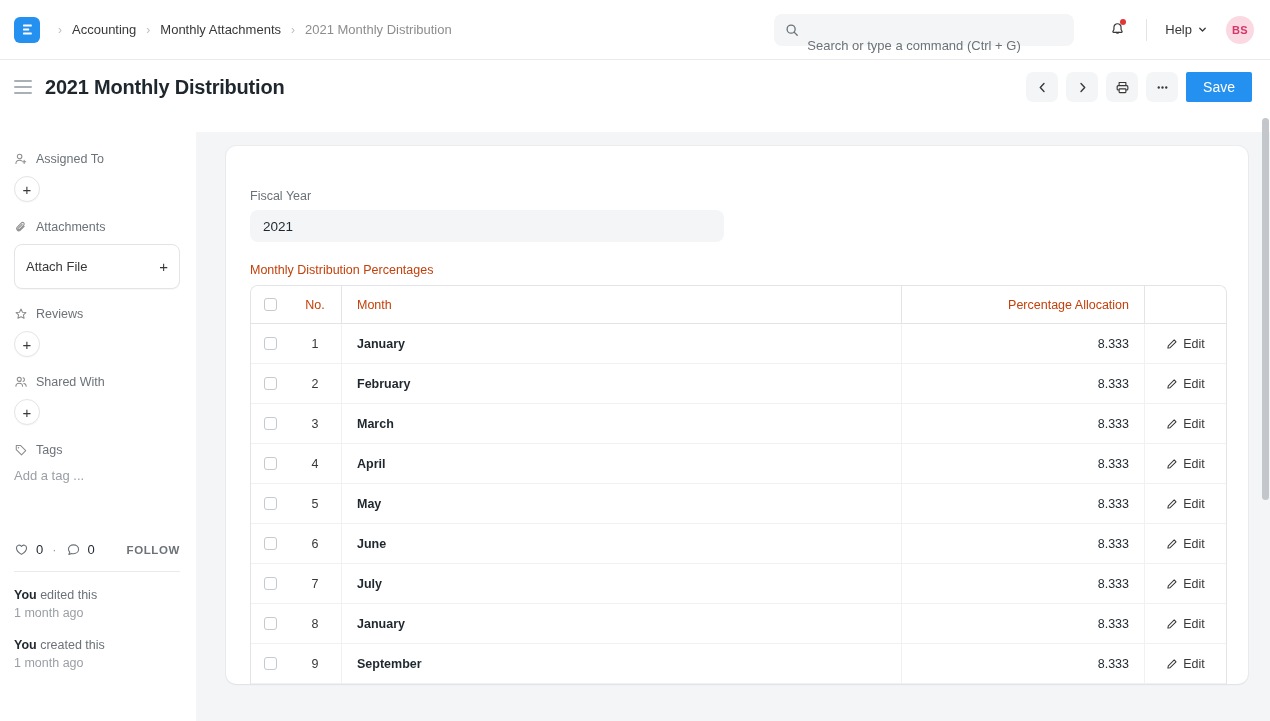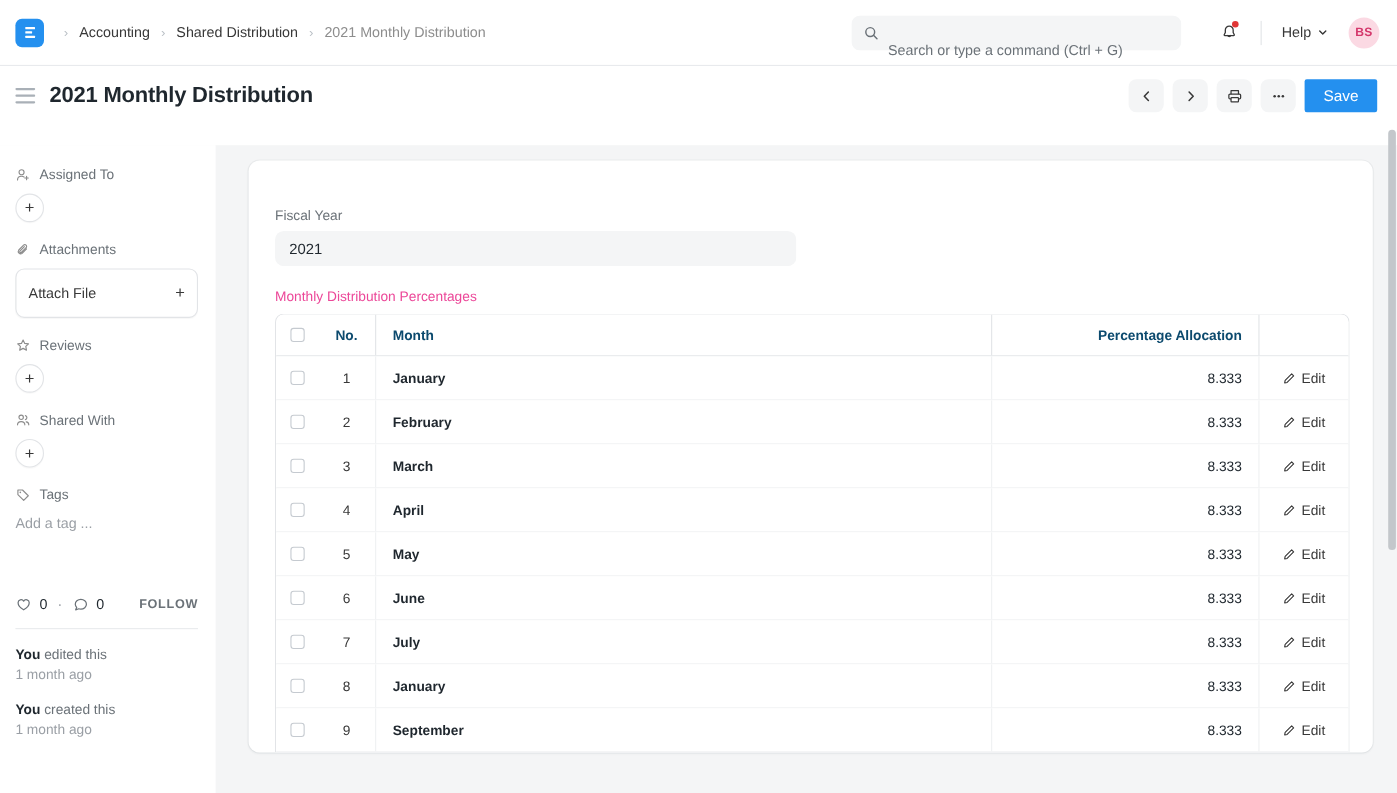--- a/index.html
+++ b/index.html
@@ -172,21 +172,21 @@
   .card-connections { padding: 20px 24px 22px; margin-bottom: 14px; }
   .conn-title-row { display: flex; align-items: center; gap: 10px; cursor: pointer; width: fit-content; }
   .conn-title { font-size: 16px; font-weight: 700; color: #1f272e; }
   .card-form { padding: 22px 24px 0; min-height: 470px; }
   .field-label { font-size: 12.5px; color: #6b7278; margin-bottom: 7px; margin-top: 21px; }
   .field-input {
     height: 32px; width: 474px; background: #f4f5f6; border-radius: 8px;
     border: 1px solid transparent; display: flex; align-items: center;
     padding: 0 12px; font-size: 13.5px; color: #1f272e; cursor: text;
   }
-  .section-label { font-size: 12.5px; color: #ec4899; margin: 21px 0 8px; }
+  .section-label { font-size: 12.5px; color: #c2410c; margin: 21px 0 8px; }
 
   
   .grid {
     border: 1px solid #e2e4e7; border-radius: 8px 8px 0 0;
     border-bottom: none; overflow: hidden; width: 977px;
   }
   .grow { display: flex; align-items: center; height: 40px; }
   .ghead {
     height: 38px; border-bottom: 1px solid #e2e4e7; background: #ffffff;
   }
@@ -209,21 +209,21 @@
     width: 243px; flex: 0 0 243px; padding-right: 15px; height: 100%;
     display: flex; align-items: center; justify-content: flex-end;
     border-right: 1px solid #eff1f2;
   }
   .c-edit {
     width: 81px; flex: 0 0 81px; height: 100%;
     display: flex; align-items: center; justify-content: center; gap: 5px;
     cursor: pointer;
   }
   .ghead .c-no, .ghead .c-month, .ghead .c-pct { border-right-color: #e2e4e7; }
-  .ghead .hl { font-size: 12.5px; color: #0c4a6e; font-weight: 700; }
+  .ghead .hl { font-size: 12.5px; color: #c2410c; font-weight: 400; }
   .cell-no { font-size: 12.5px; color: #383838; }
   .cell-month { font-size: 12.5px; color: #1f272e; font-weight: 700; }
   .cell-pct { font-size: 12.5px; color: #1f272e; }
   .edit-lbl { font-size: 12.5px; color: #383838; }
   .chk {
     width: 13px; height: 13px; border: 1px solid #c5cad0;
     border-radius: 3px; background: #ffffff; cursor: pointer;
   }
 
   
@@ -248,21 +248,21 @@
         <rect x="3.2" y="2.6" width="9.4" height="2.2" rx="0.5" fill="#ffffff"></rect>
         <rect x="3.2" y="6.9" width="6.6" height="2.2" rx="0.5" fill="#ffffff"></rect>
         <rect x="3.2" y="11.2" width="9.4" height="2.2" rx="0.5" fill="#ffffff"></rect>
       </svg>
     </div>
 
     <div class="breadcrumb">
       <span class="crumb-sep">›</span>
       <span class="crumb">Accounting</span>
       <span class="crumb-sep">›</span>
-      <span class="crumb">Shared Distribution</span>
+      <span class="crumb">Monthly Attachments</span>
       <span class="crumb-sep">›</span>
       <span class="crumb muted">2021 Monthly Distribution</span>
     </div>
 
     <div class="nav-right">
       <div class="searchbox">
         <span>
           <svg width="14" height="14" viewBox="0 0 16 16" fill="none" stroke="#6b7278" stroke-width="1.5">
             <circle cx="7" cy="7" r="4.6"></circle>
               <path d="M10.4 10.4 L14 14" stroke-linecap="round"></path>

